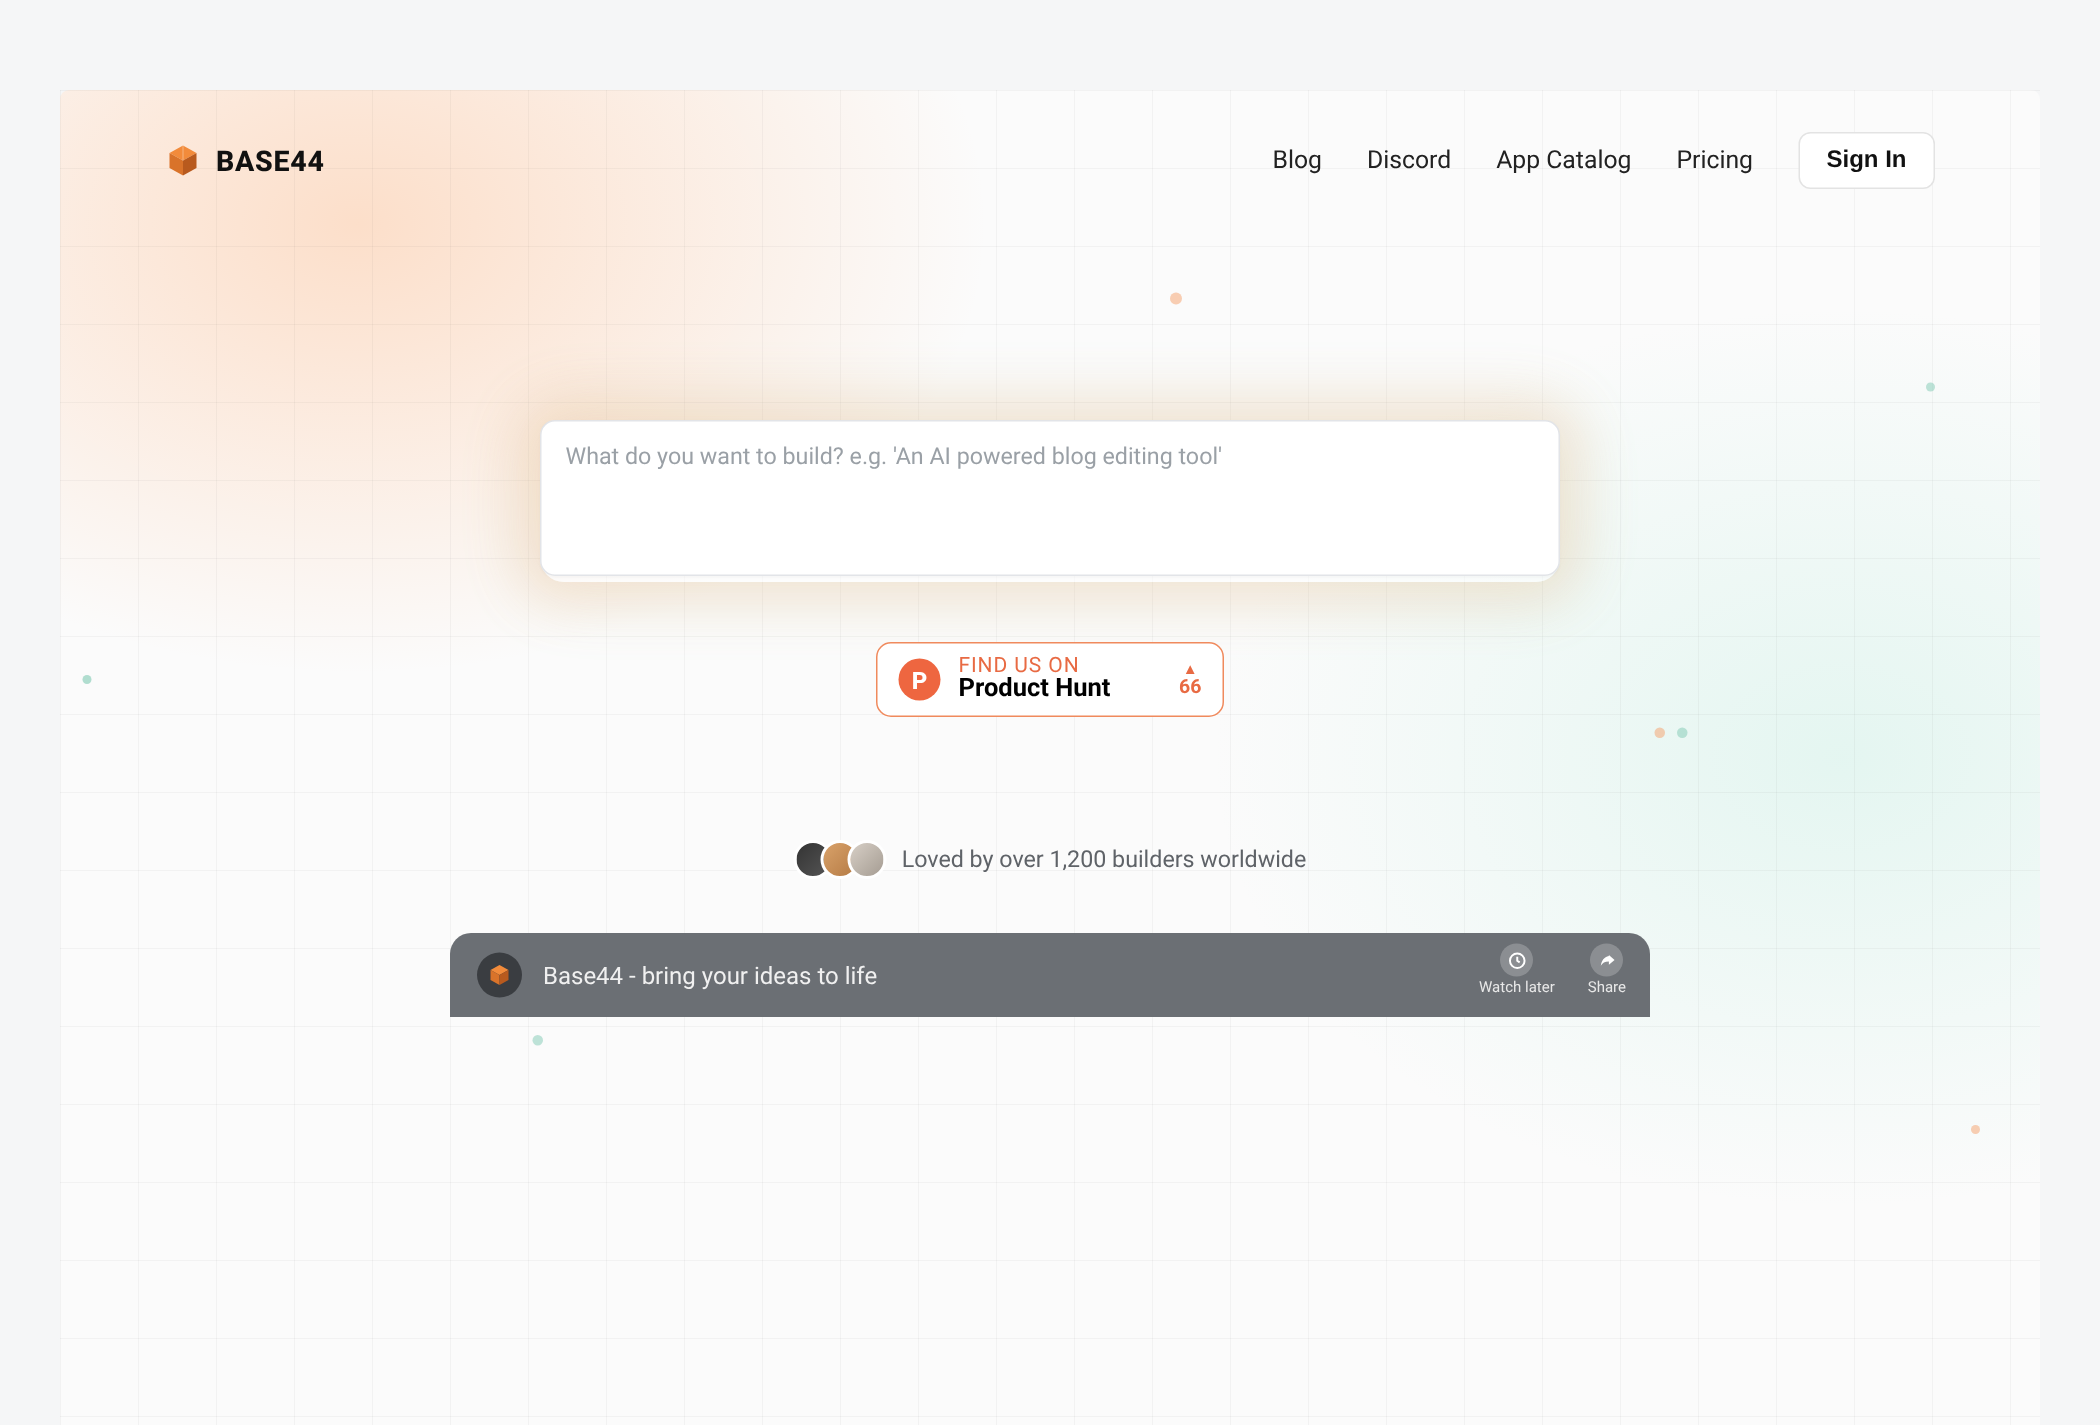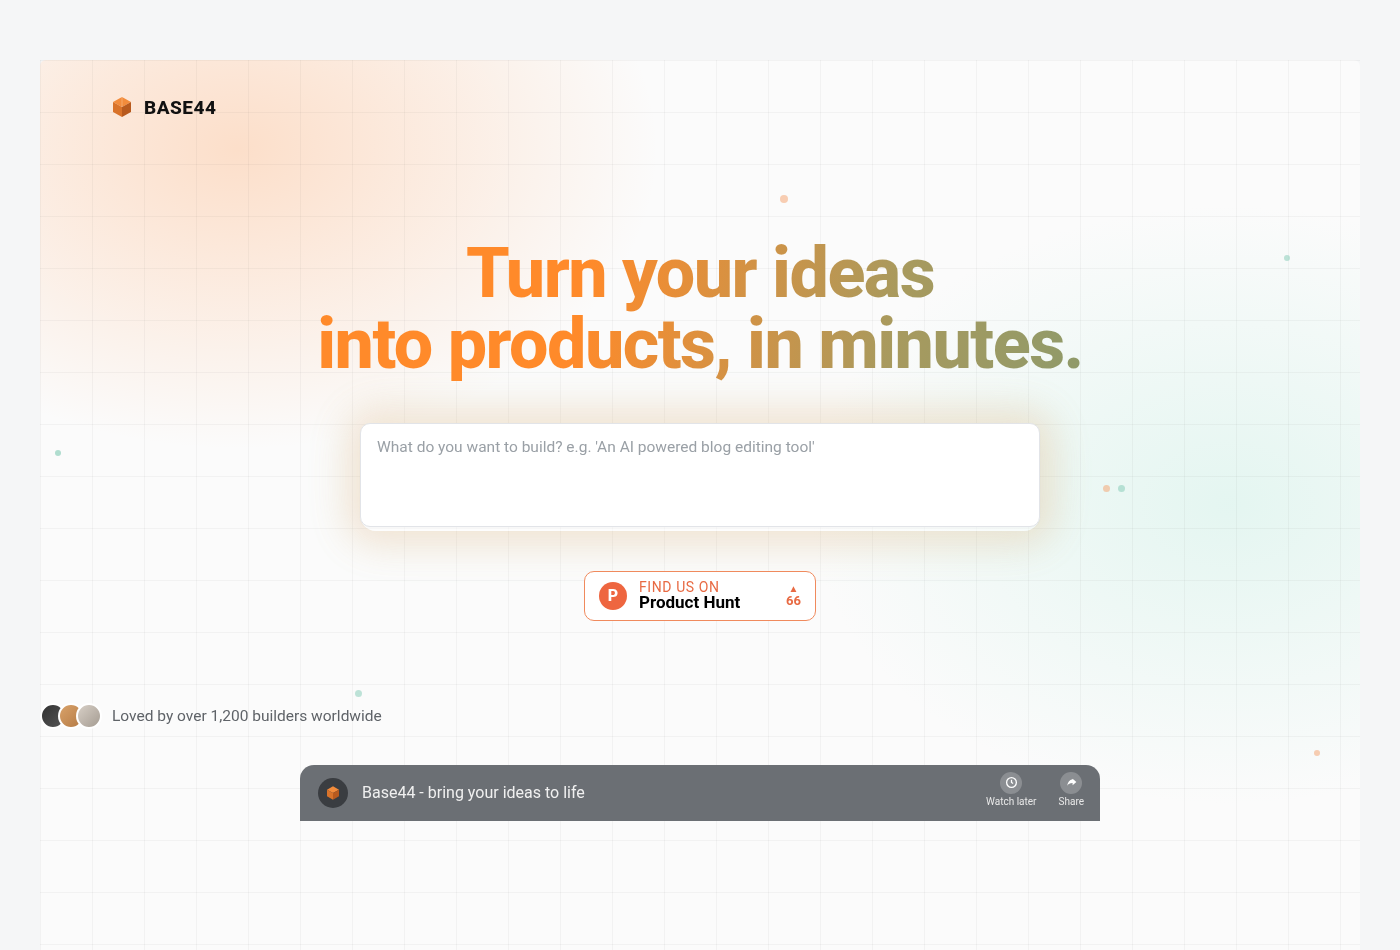--- a/index.html
+++ b/index.html
@@ -96,21 +96,21 @@
     color:#fff; font-weight:800; display:flex; align-items:center; justify-content:center;
     font-size:16px;
   }
   .ph-text { flex:1; line-height:1.05; text-align:left; }
   .ph-top { font-size:14px; letter-spacing:0.6px; color:#e86a43; font-weight:400; }
   .ph-main { font-size:17px; font-weight:700; color:#000000; }
   .ph-upvote { text-align:center; color:#e86a43; }
   .ph-caret { font-size:10px; line-height:1; }
   .ph-count { font-size:13px; font-weight:700; line-height:1; }
 
-  .social { margin-top:82px; display:flex; align-items:center; gap:10px; }
+  .social { margin-top:82px; display:flex; align-items:center; justify-content:center; gap:10px; }
   .avatars { display:flex; }
   .avatar {
     width:26px; height:26px; border-radius:50%; border:2px solid #fff;
     margin-left:-8px; background:#777;
   }
   .avatar:first-child { margin-left:0; }
   .avatar.a1 { background:linear-gradient(135deg,#333,#555); }
   .avatar.a2 { background:linear-gradient(135deg,#d9a26a,#b57b45); }
   .avatar.a3 { background:linear-gradient(135deg,#d7cfc6,#a59c92); }
   .social-text { color:#5f6368; font-size:15.5px; }
@@ -150,27 +150,30 @@
       <span class="brand-logo">
         <svg viewBox="0 0 24 24" width="24" height="24">
           <polygon points="12,2 21,7 12,12 3,7" fill="#f28b3b"></polygon>
           <polygon points="3,7 12,12 12,22 3,17" fill="#d9732a"></polygon>
           <polygon points="21,7 12,12 12,22 21,17" fill="#b85a1e"></polygon>
           <line x1="12" y1="2" x2="12" y2="12" stroke="#fff" stroke-width="0.6" opacity="0.4"></line>
         </svg>
       </span>
       <span class="brand-name">BASE44</span>
     </div>
+    <nav class="nav">
+      <a>Blog</a>
+      <a>Discord</a>
+      <a>App Catalog</a>
+      <a>Pricing</a>
+      <button class="signin-btn">Sign In</button>
+    </nav>
   </header>
 
   <section class="hero">
-    <h1>
-      <span>Turn your ideas</span><br>
-      <span>into products, in minutes.</span>
-    </h1>
 
     <div class="prompt-wrap">
       <textarea class="prompt" placeholder="What do you want to build? e.g. 'An AI powered blog editing tool'" style=""></textarea>
     </div>
 
     <div class="ph-badge">
       <div class="ph-p">P</div>
       <div class="ph-text">
         <div class="ph-top">FIND US ON</div>
         <div class="ph-main">Product Hunt</div>

